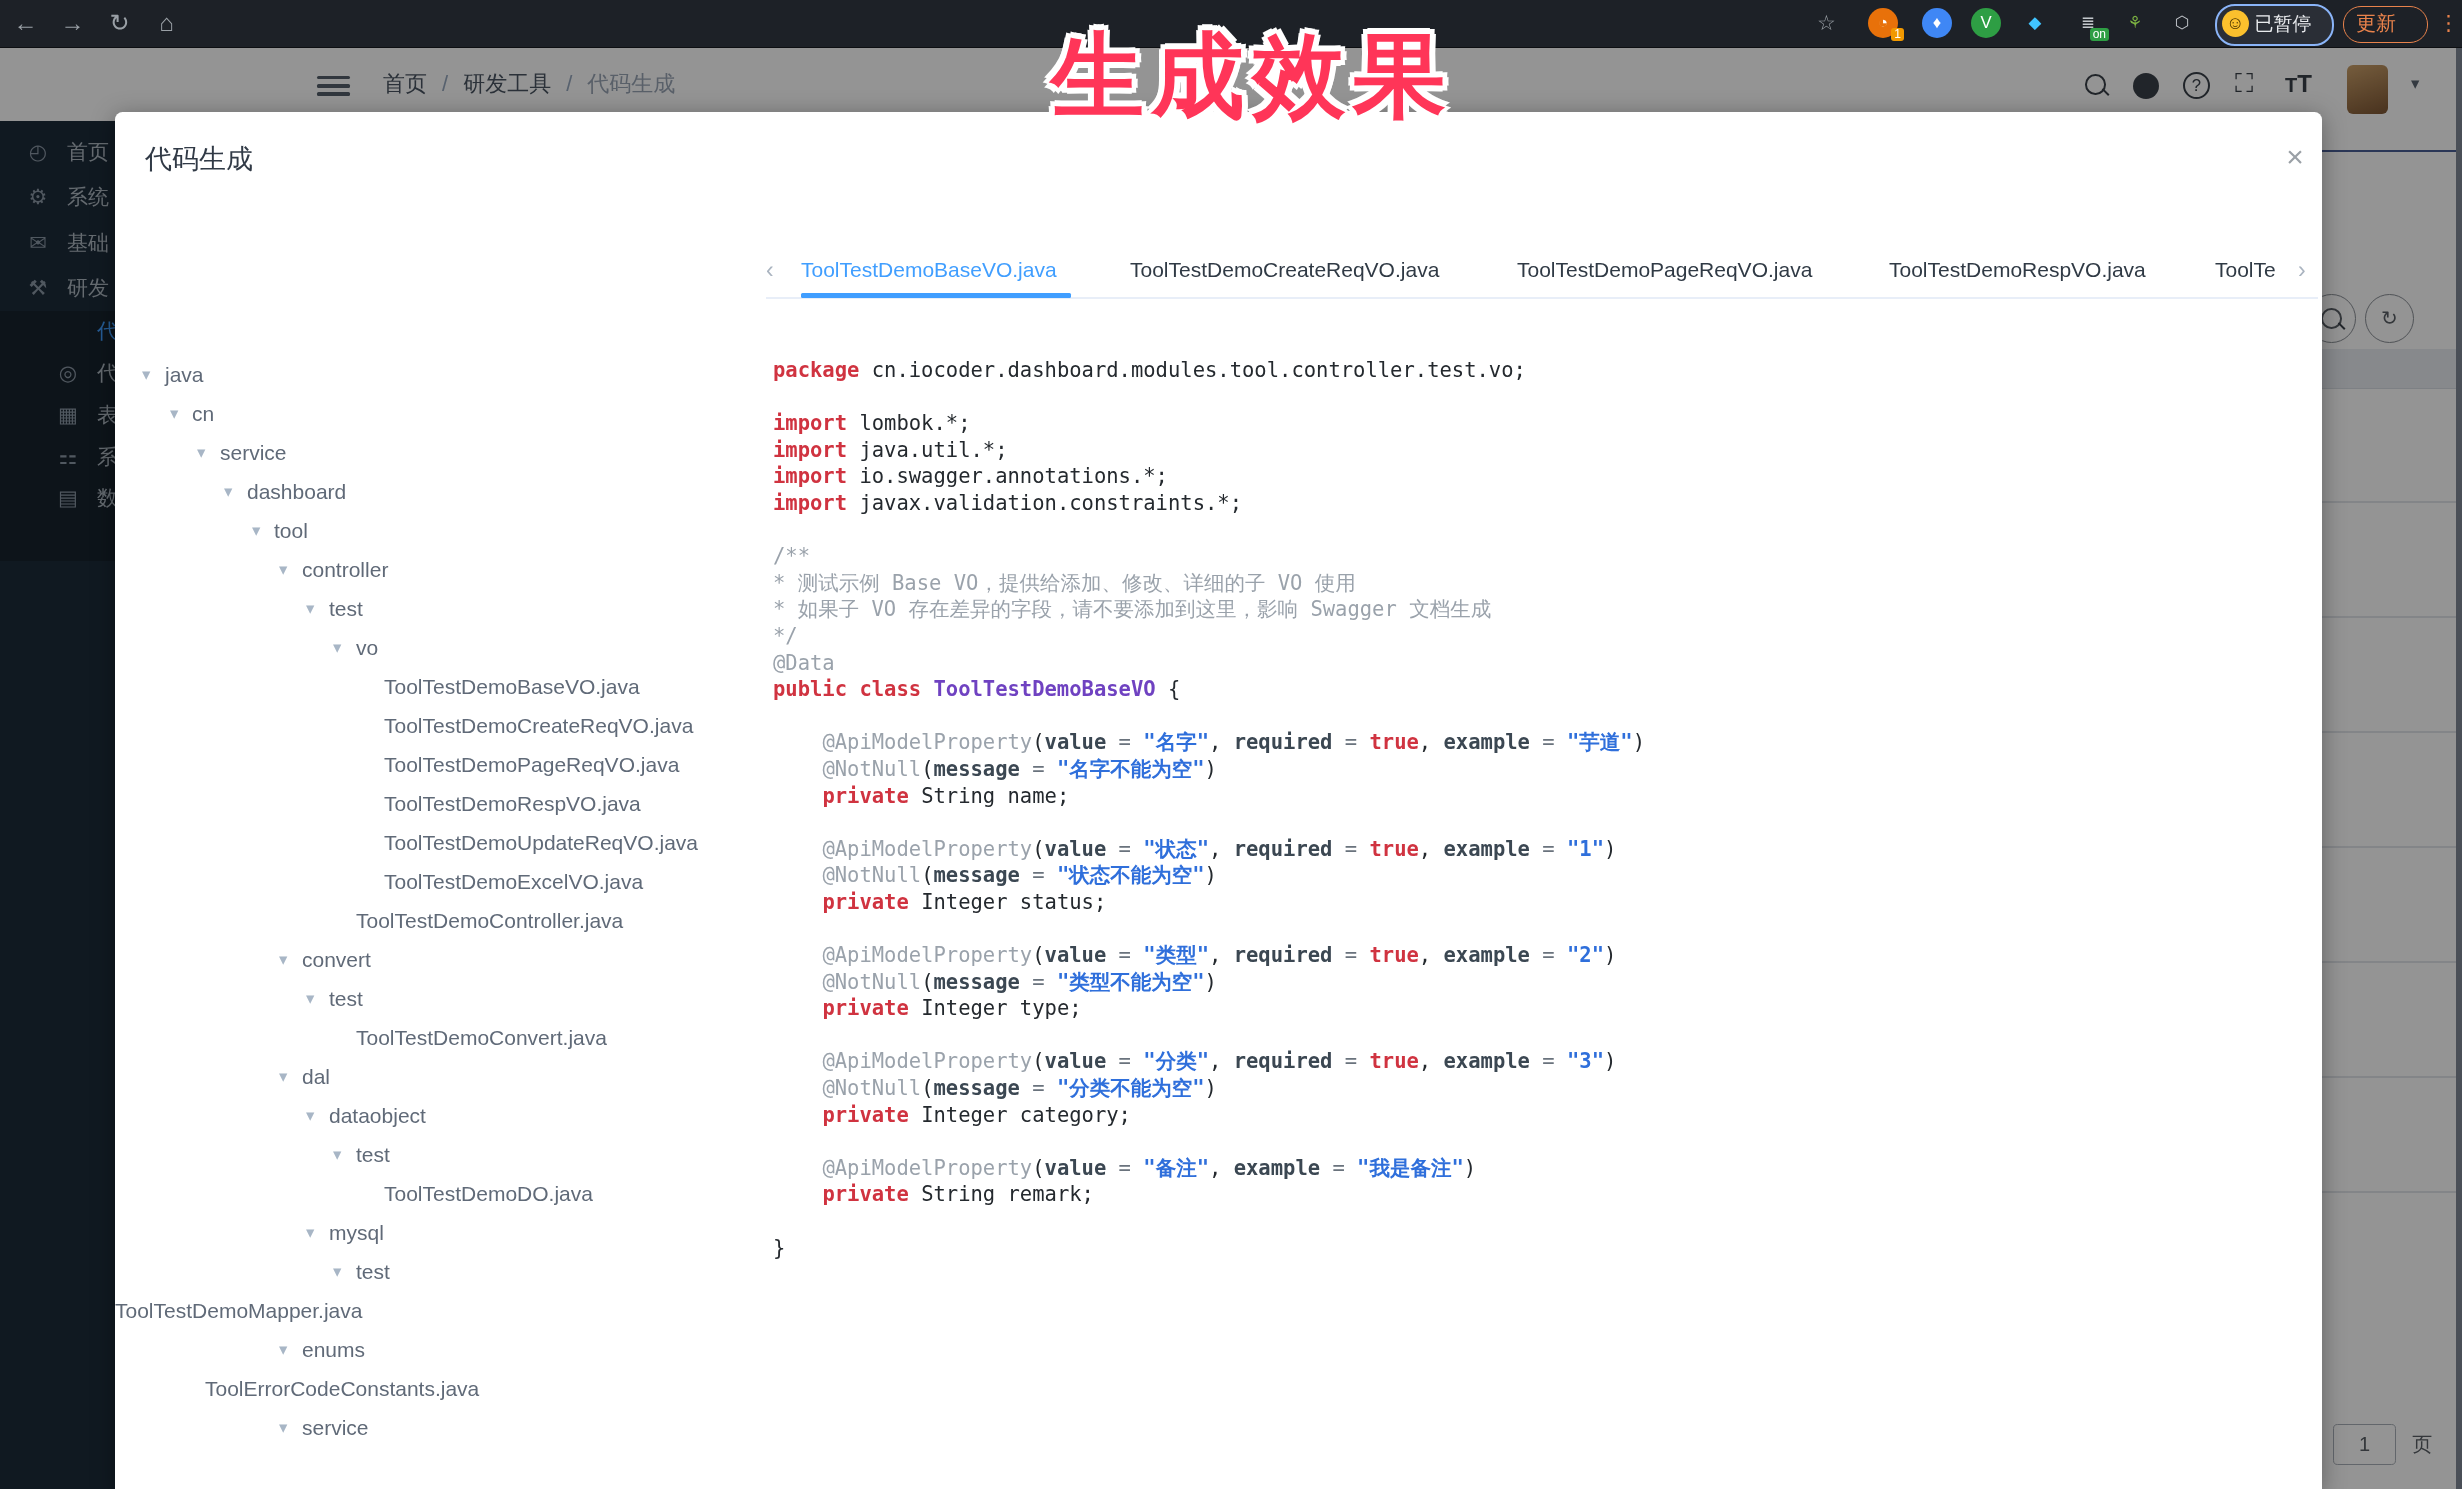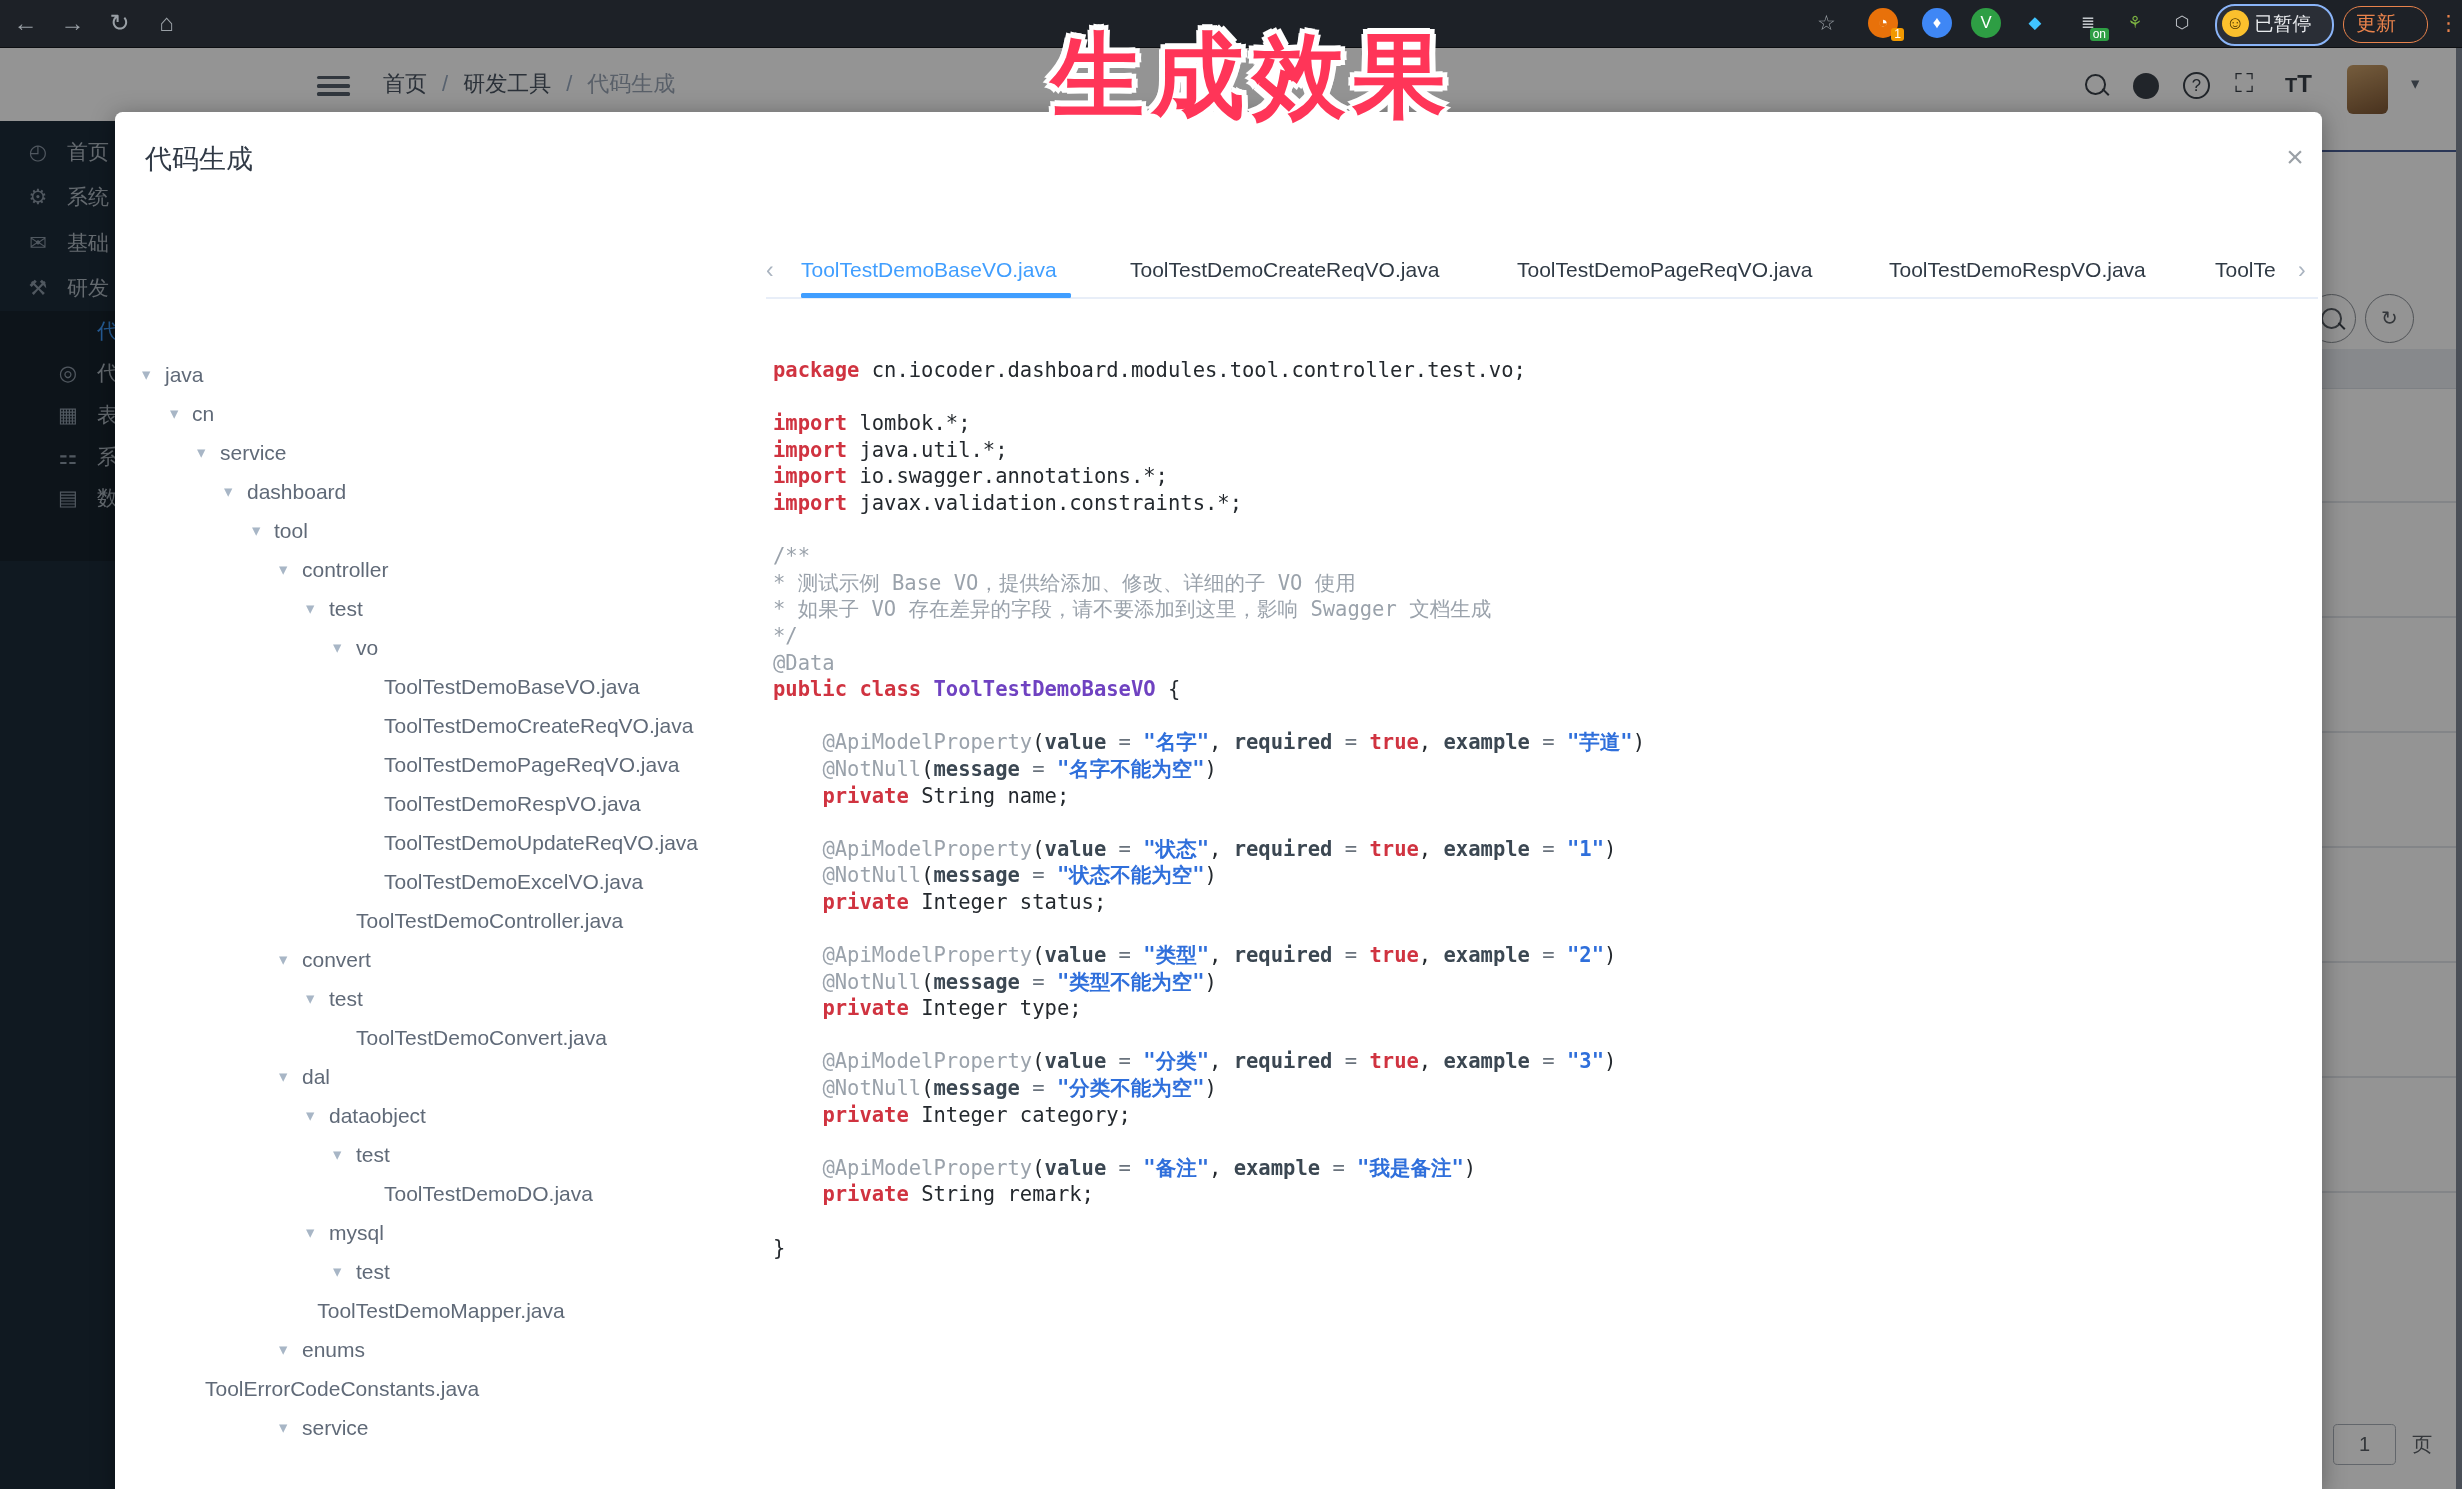--- a/index.html
+++ b/index.html
@@ -232,21 +232,21 @@
       <div class="tree-row" style="padding-left: 241px;"><span>ToolTestDemoController.java</span></div>
       <div class="tree-row" style="padding-left: 187px;"><span class="tree-caret" style="left: 164px;">▾</span><span>convert</span></div>
       <div class="tree-row" style="padding-left: 214px;"><span class="tree-caret" style="left: 191px;">▾</span><span>test</span></div>
       <div class="tree-row" style="padding-left: 241px;"><span>ToolTestDemoConvert.java</span></div>
       <div class="tree-row" style="padding-left: 187px;"><span class="tree-caret" style="left: 164px;">▾</span><span>dal</span></div>
       <div class="tree-row" style="padding-left: 214px;"><span class="tree-caret" style="left: 191px;">▾</span><span>dataobject</span></div>
       <div class="tree-row" style="padding-left: 241px;"><span class="tree-caret" style="left: 218px;">▾</span><span>test</span></div>
       <div class="tree-row" style="padding-left: 269px;"><span>ToolTestDemoDO.java</span></div>
       <div class="tree-row" style="padding-left: 214px;"><span class="tree-caret" style="left: 191px;">▾</span><span>mysql</span></div>
       <div class="tree-row" style="padding-left: 241px;"><span class="tree-caret" style="left: 218px;">▾</span><span>test</span></div>
-      <div class="tree-row" style=" text-align: center;"><span>ToolTestDemoMapper.java</span></div>
+      <div class="tree-row" style=""><span>ToolTestDemoMapper.java</span></div>
       <div class="tree-row" style="padding-left: 187px;"><span class="tree-caret" style="left: 164px;">▾</span><span>enums</span></div>
       <div class="tree-row" style="padding-left: 90px;"><span>ToolErrorCodeConstants.java</span></div>
       <div class="tree-row" style="padding-left: 187px;"><span class="tree-caret" style="left: 164px;">▾</span><span>service</span></div>
     </div>
   <div id="code"><div><span class="k">package </span><span class="t">cn.iocoder.dashboard.modules.tool.controller.test.vo;</span></div><div>&nbsp;</div><div><span class="k">import </span><span class="t">lombok.*;</span></div><div><span class="k">import </span><span class="t">java.util.*;</span></div><div><span class="k">import </span><span class="t">io.swagger.annotations.*;</span></div><div><span class="k">import </span><span class="t">javax.validation.constraints.*;</span></div><div>&nbsp;</div><div><span class="c">/**</span></div><div><span class="c">* 测试示例 Base VO，提供给添加、修改、详细的子 VO 使用</span></div><div><span class="c">* 如果子 VO 存在差异的字段，请不要添加到这里，影响 Swagger 文档生成</span></div><div><span class="c">*/</span></div><div><span class="a">@Data</span></div><div><span class="k">public class </span><span class="cls">ToolTestDemoBaseVO</span><span class="t"> {</span></div><div>&nbsp;</div><div><span class="t">    </span><span class="a">@ApiModelProperty</span><span class="t">(</span><span class="n">value</span><span class="p"> = </span><span class="s">"名字"</span><span class="t">, </span><span class="n">required</span><span class="p"> = </span><span class="b">true</span><span class="t">, </span><span class="n">example</span><span class="p"> = </span><span class="s">"芋道"</span><span class="t">)</span></div><div><span class="t">    </span><span class="a">@NotNull</span><span class="t">(</span><span class="n">message</span><span class="p"> = </span><span class="s">"名字不能为空"</span><span class="t">)</span></div><div><span class="t">    </span><span class="k">private </span><span class="t">String name;</span></div><div>&nbsp;</div><div><span class="t">    </span><span class="a">@ApiModelProperty</span><span class="t">(</span><span class="n">value</span><span class="p"> = </span><span class="s">"状态"</span><span class="t">, </span><span class="n">required</span><span class="p"> = </span><span class="b">true</span><span class="t">, </span><span class="n">example</span><span class="p"> = </span><span class="s">"1"</span><span class="t">)</span></div><div><span class="t">    </span><span class="a">@NotNull</span><span class="t">(</span><span class="n">message</span><span class="p"> = </span><span class="s">"状态不能为空"</span><span class="t">)</span></div><div><span class="t">    </span><span class="k">private </span><span class="t">Integer status;</span></div><div>&nbsp;</div><div><span class="t">    </span><span class="a">@ApiModelProperty</span><span class="t">(</span><span class="n">value</span><span class="p"> = </span><span class="s">"类型"</span><span class="t">, </span><span class="n">required</span><span class="p"> = </span><span class="b">true</span><span class="t">, </span><span class="n">example</span><span class="p"> = </span><span class="s">"2"</span><span class="t">)</span></div><div><span class="t">    </span><span class="a">@NotNull</span><span class="t">(</span><span class="n">message</span><span class="p"> = </span><span class="s">"类型不能为空"</span><span class="t">)</span></div><div><span class="t">    </span><span class="k">private </span><span class="t">Integer type;</span></div><div>&nbsp;</div><div><span class="t">    </span><span class="a">@ApiModelProperty</span><span class="t">(</span><span class="n">value</span><span class="p"> = </span><span class="s">"分类"</span><span class="t">, </span><span class="n">required</span><span class="p"> = </span><span class="b">true</span><span class="t">, </span><span class="n">example</span><span class="p"> = </span><span class="s">"3"</span><span class="t">)</span></div><div><span class="t">    </span><span class="a">@NotNull</span><span class="t">(</span><span class="n">message</span><span class="p"> = </span><span class="s">"分类不能为空"</span><span class="t">)</span></div><div><span class="t">    </span><span class="k">private </span><span class="t">Integer category;</span></div><div>&nbsp;</div><div><span class="t">    </span><span class="a">@ApiModelProperty</span><span class="t">(</span><span class="n">value</span><span class="p"> = </span><span class="s">"备注"</span><span class="t">, </span><span class="n">example</span><span class="p"> = </span><span class="s">"我是备注"</span><span class="t">)</span></div><div><span class="t">    </span><span class="k">private </span><span class="t">String remark;</span></div><div>&nbsp;</div><div><span class="t">}</span></div></div>
 </div>
 
 <div id="chrome" class="abs">
   <span class="nav-ic" style="left:9px;">←</span>
   <span class="nav-ic" style="left:56px;">→</span>

